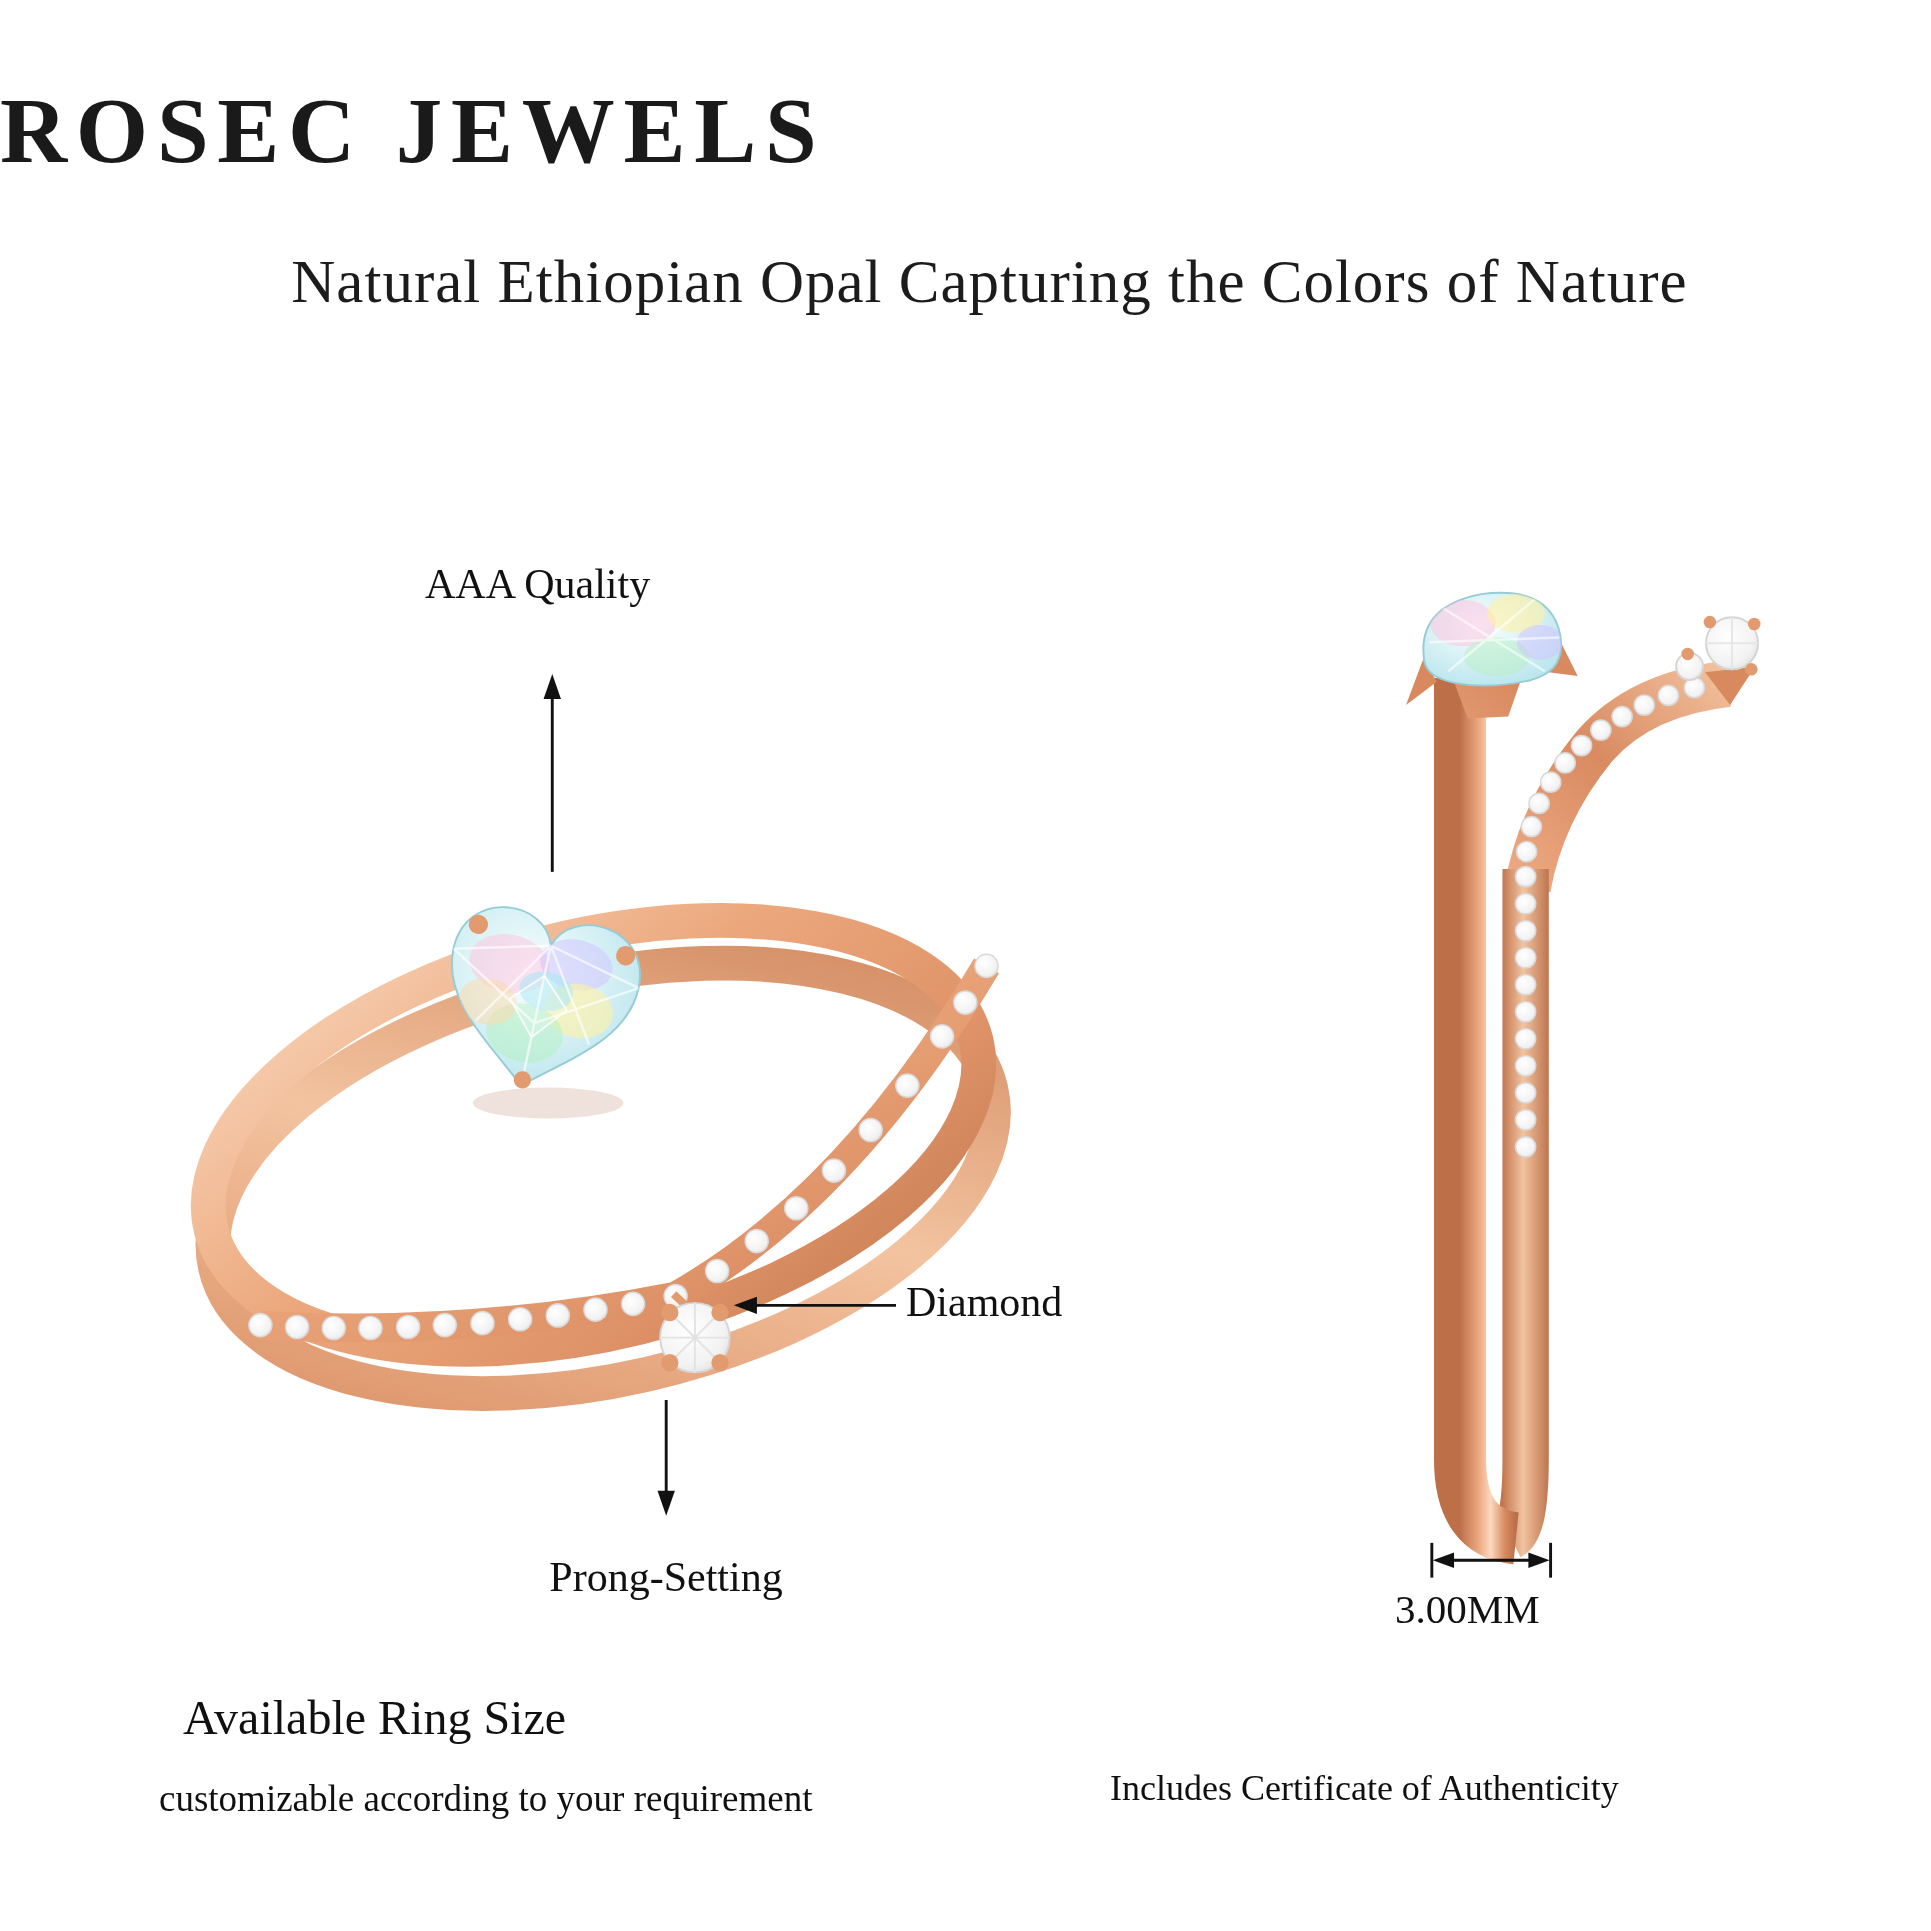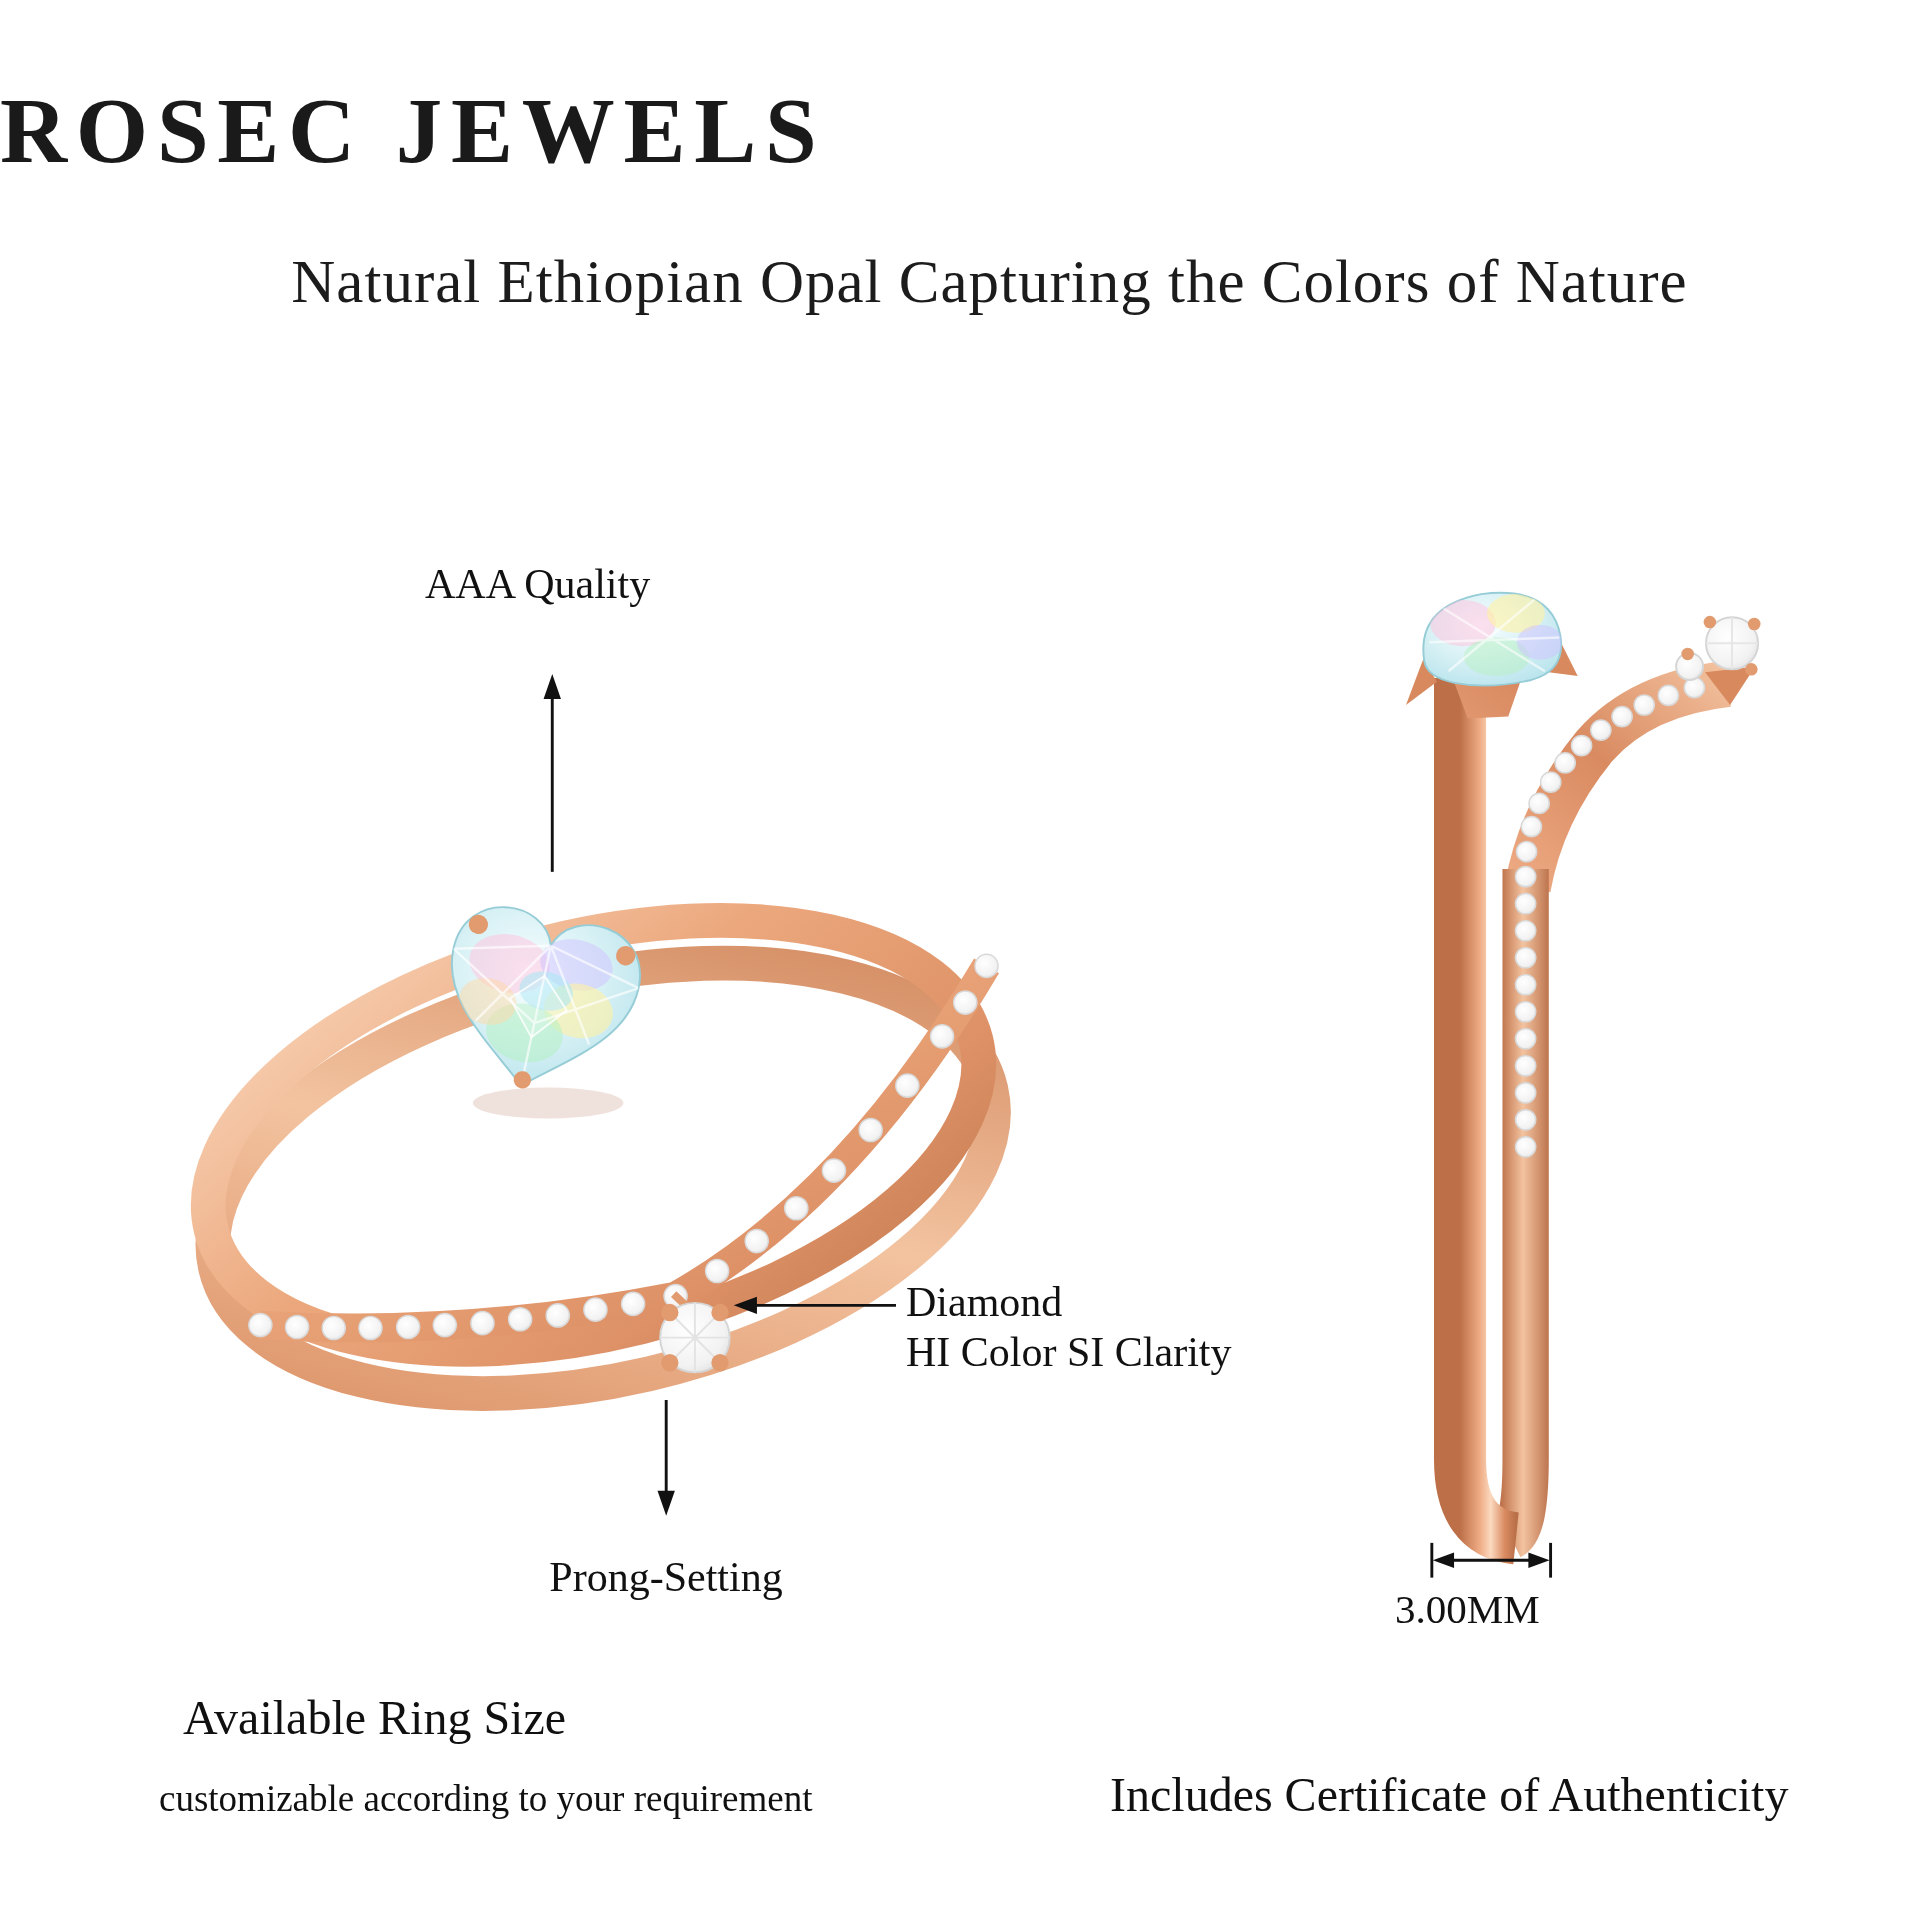--- a/index.html
+++ b/index.html
@@ -16,21 +16,21 @@
     top:247px;left:0;width:100%;text-align:center;
     font-size:61px;font-weight:500;letter-spacing:1px;color:#1c1c1c;padding-left:24px;
   }
   .callout{font-size:42px;line-height:1.18;color:#111;}
   .callout-opal{left:425px;top:560px;text-align:left;}
   .callout-diamond{left:906px;top:1278px;text-align:left;}
   .callout-prong{left:473px;top:1527px;width:386px;text-align:center;margin-top:26px;}
   .band-width-label{left:1395px;top:1585px;width:208px;font-size:41px;color:#111;}
   .footer-ring-size-title{left:183px;top:1690px;font-size:48px;color:#101010;}
   .footer-ring-size-note{left:159px;top:1777px;font-size:37px;color:#101010;}
-  .footer-certificate{left:1110px;top:1767px;font-size:48px;color:#101010;}
+  .footer-certificate{left:1110px;top:1767px;font-size:36px;color:#101010;}
   .ring-left{left:154px;top:850px;width:908px;height:618px;}
   .ring-right{left:1352px;top:579px;width:463px;height:1043px;}
   .arrows-overlay{left:0;top:0;width:1931px;height:1931px;pointer-events:none;}
 </style>
 </head>
 <body>
 
 <div class="canvas">
 
   <div class="abs brand-title">ROSEC JEWELS</div>
@@ -209,21 +209,20 @@
       <circle cx="348" cy="77" r="6.5" fill="#e29b6f"></circle>
       <circle cx="414" cy="93" r="6.5" fill="#e29b6f"></circle>
     </g>
   </svg>
 
   <div class="abs callout callout-opal">
     <div>AAA Quality</div>
   </div>
   <div class="abs callout callout-diamond">
     <div>Diamond</div>
-    <div>HI Color SI Clarity</div>
   </div>
   <div class="abs callout callout-prong">Prong-Setting</div>
   <div class="abs band-width-label">3.00MM</div>
 
   <svg class="abs arrows-overlay" viewBox="0 0 2000 2000" aria-hidden="true">
     <g stroke="#111" fill="#111">
       <polygon points="572,698 563,724 581,724" stroke="none"></polygon>
       <line x1="572" y1="722" x2="572" y2="903" stroke-width="3"></line>
     </g>
     <g stroke="#111" fill="#111">

